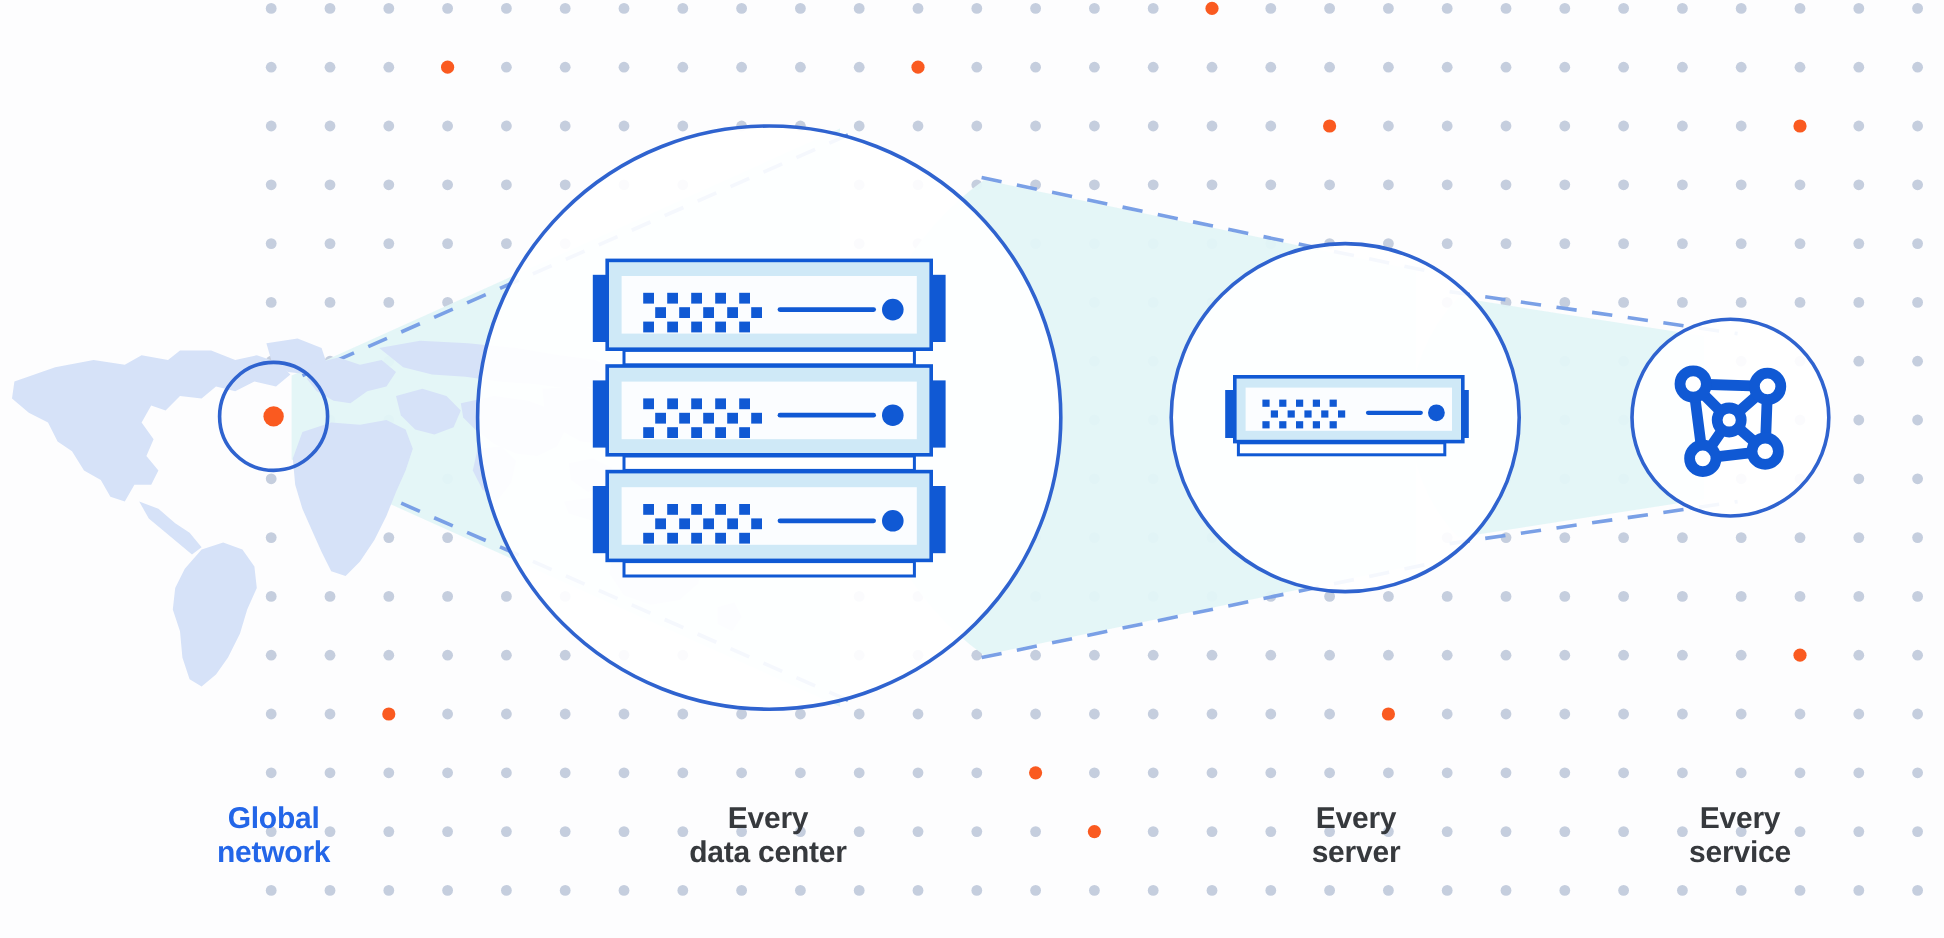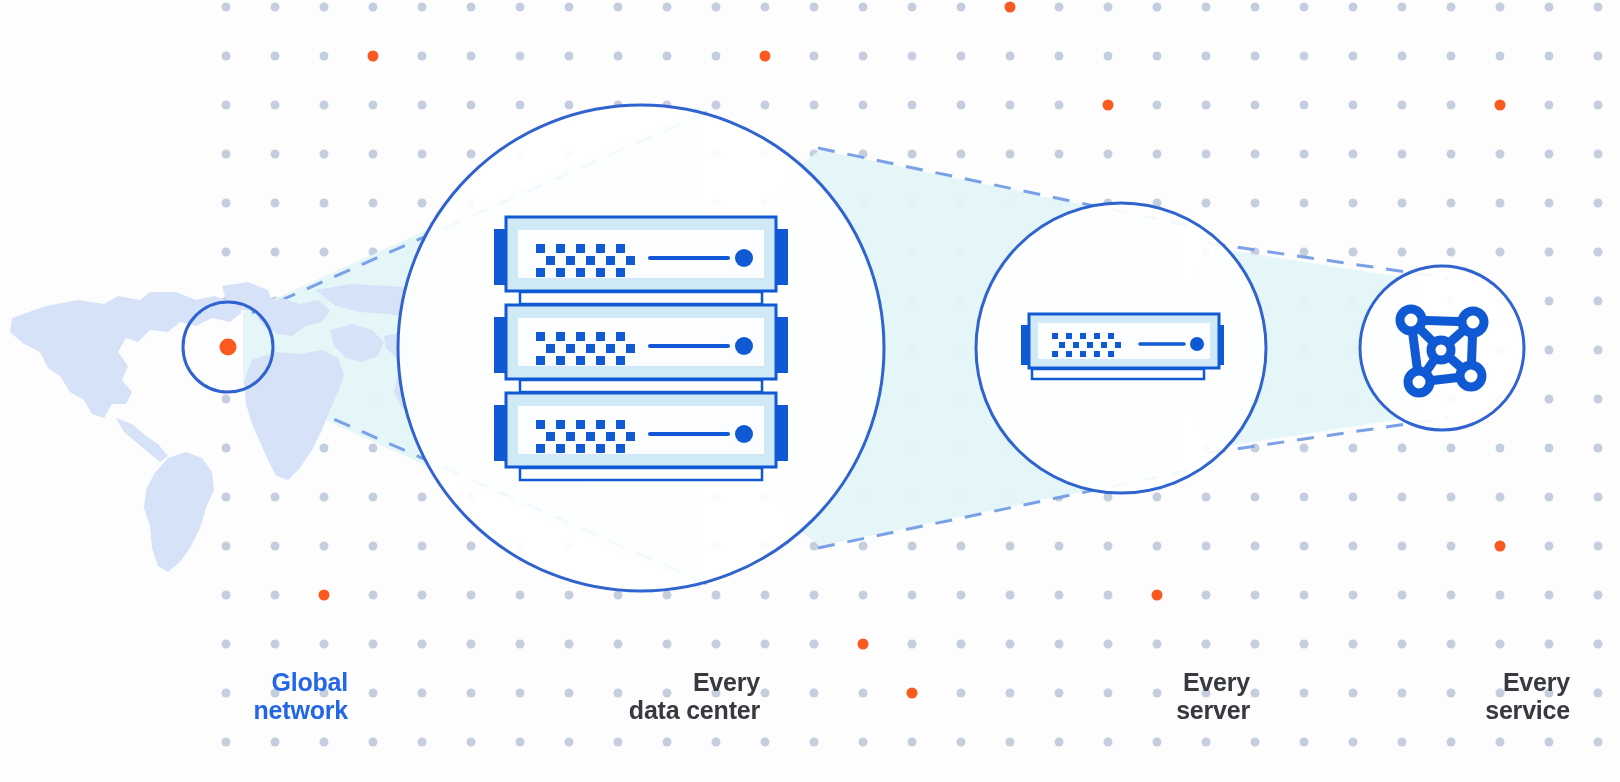--- a/index.html
+++ b/index.html
@@ -29,21 +29,21 @@
   .labels {
     position: absolute;
     left: 0;
     top: 0;
     width: 1620px;
     height: 782px;
     pointer-events: none;
   }
   .caption {
     position: absolute;
-    text-align: right;
+    text-align: center;
     font-size: 25px;
     line-height: 1.12;
     font-weight: 700;
     letter-spacing: -0.2px;
     color: #36393d;
     white-space: pre-line;
   }
   .caption.accent {
     color: #2366e8;
   }

